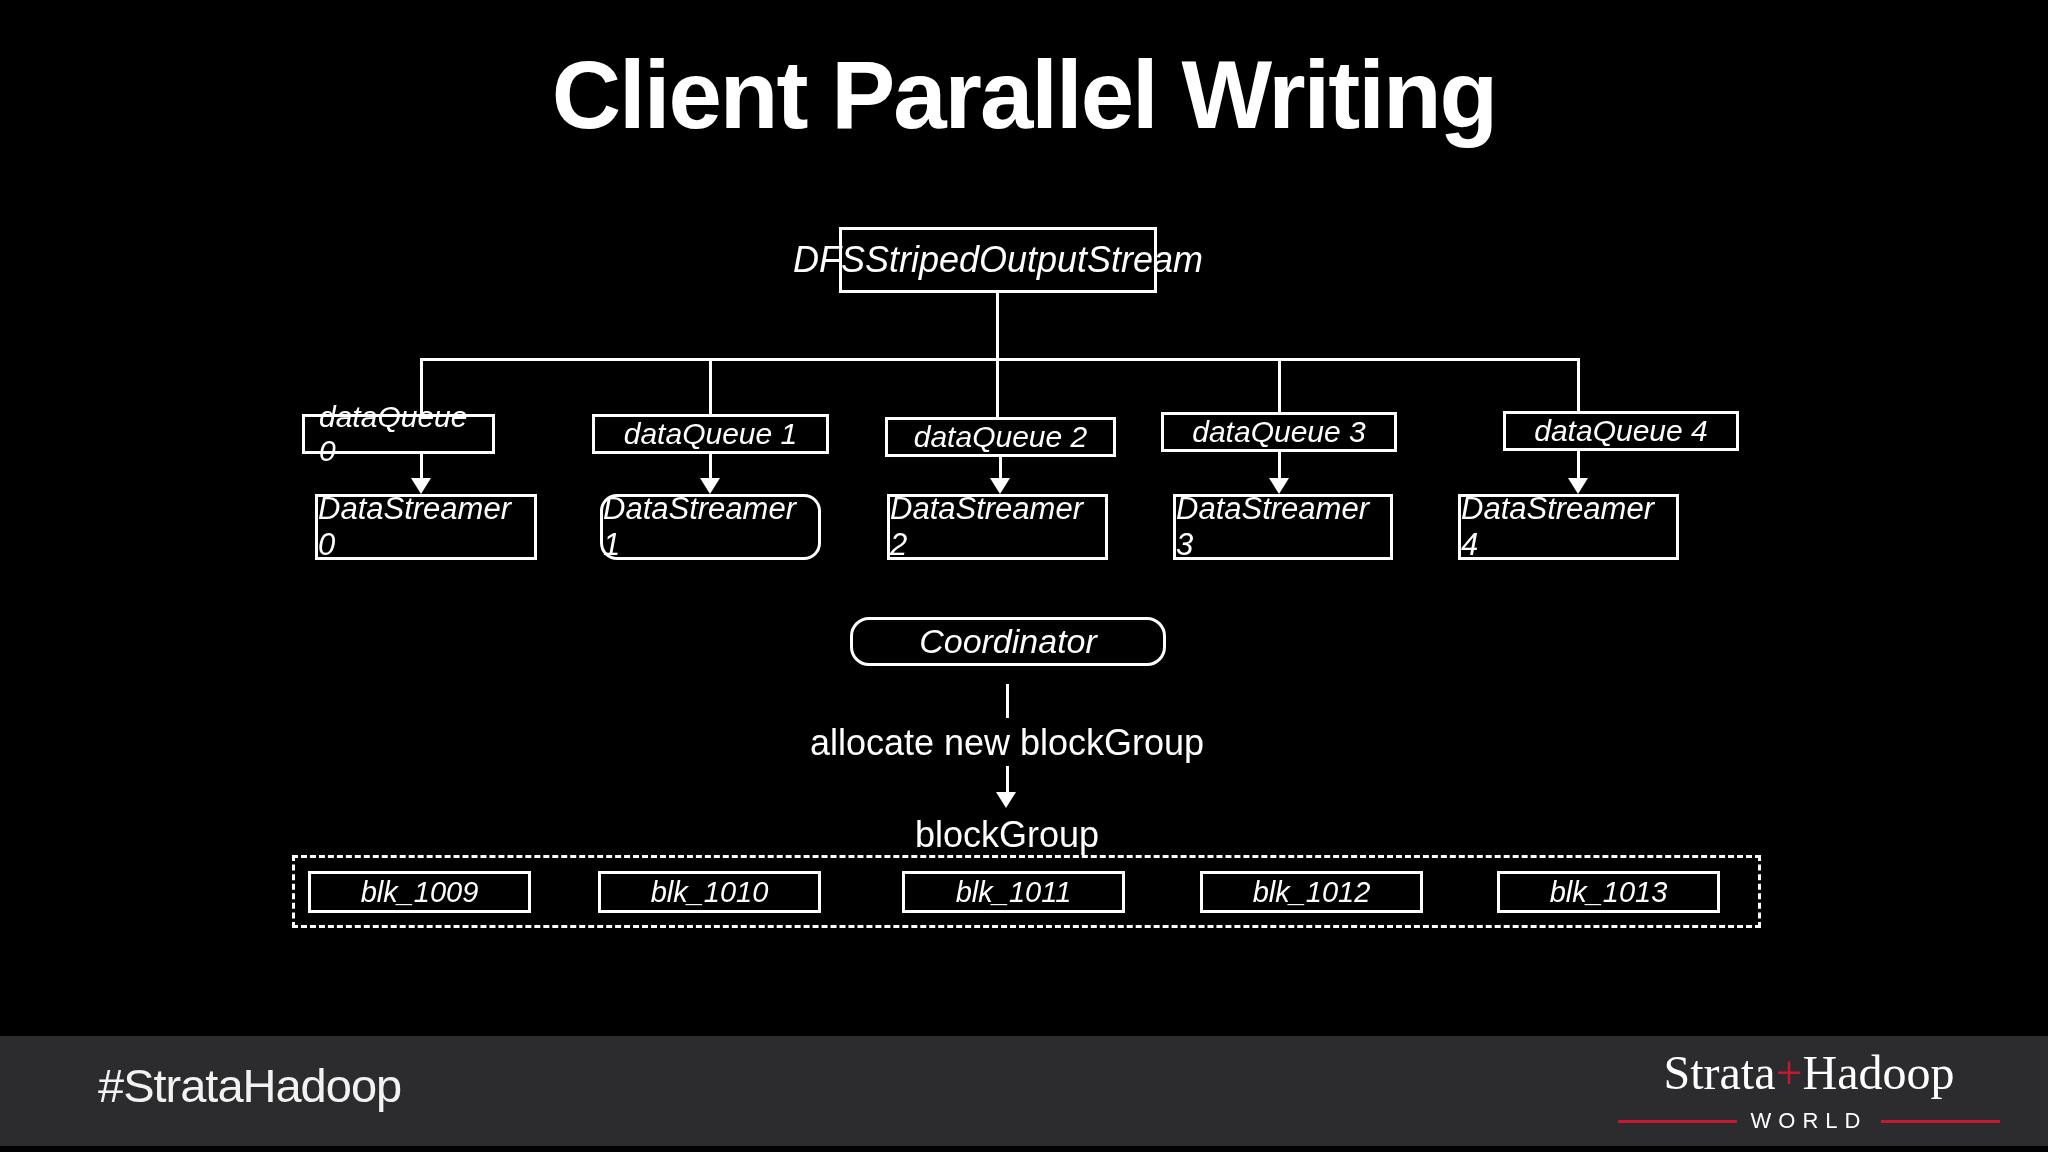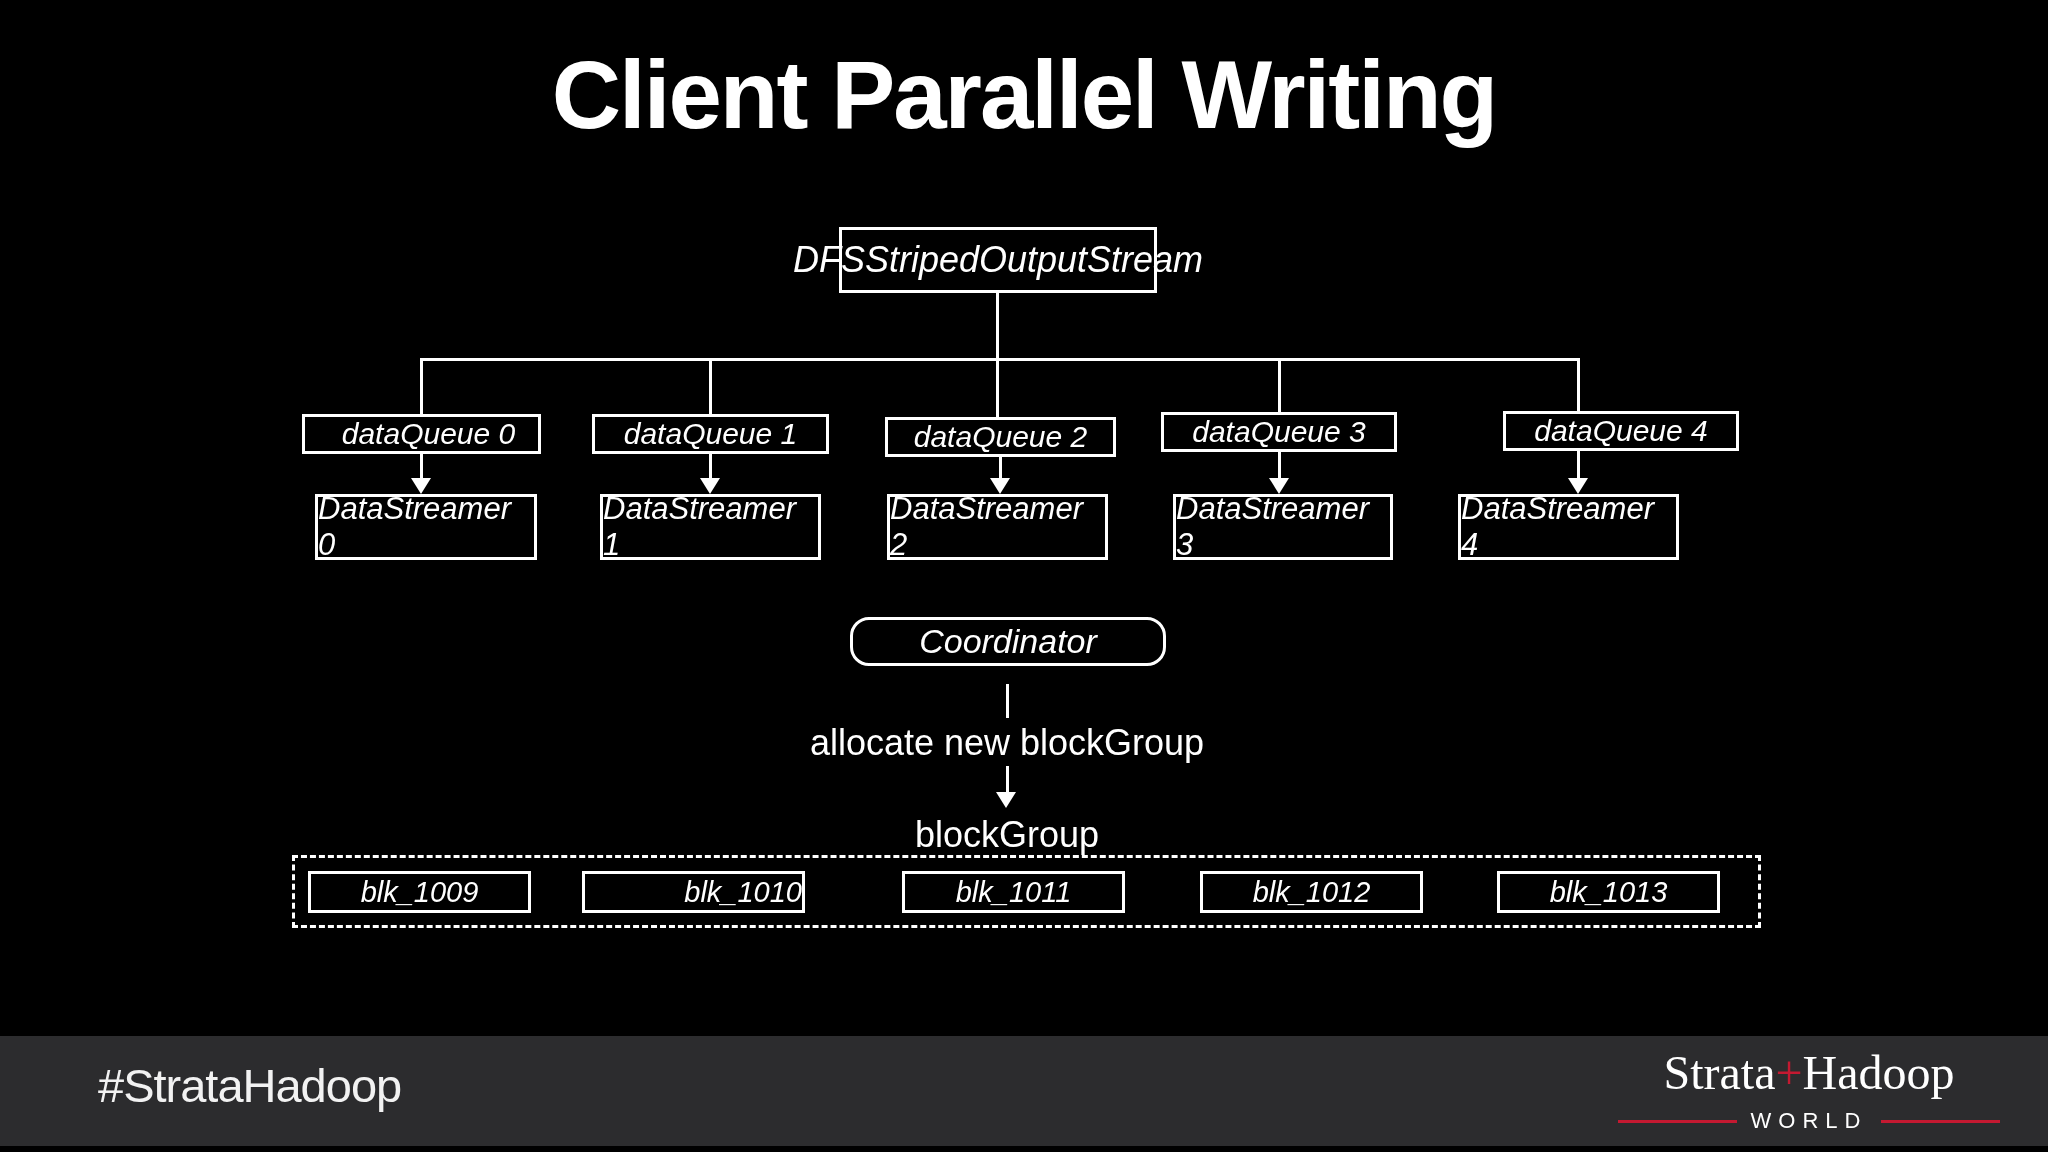--- a/index.html
+++ b/index.html
@@ -40,21 +40,21 @@
     <span>DFSStripedOutputStream</span>
   </div>
 
   <div class="line" style="left:996px;top:292px;width:3px;height:126px;"></div>
   <div class="line" style="left:420px;top:358px;width:1160px;height:3px;"></div>
   <div class="line" style="left:420px;top:358px;width:3px;height:58px;"></div>
   <div class="line" style="left:709px;top:358px;width:3px;height:58px;"></div>
   <div class="line" style="left:1278px;top:358px;width:3px;height:56px;"></div>
   <div class="line" style="left:1577px;top:358px;width:3px;height:54px;"></div>
 
-  <div class="box q-box" style="left:302px;top:414px;width:239px;padding-left:14px;">
+  <div class="box q-box" style="left:302px;top:414px;width:193px;padding-left:14px;">
     <span>dataQueue 0</span>
   </div>
   <div class="box q-box" style="left:592px;top:414px;width:237px;">
     <span>dataQueue 1</span>
   </div>
   <div class="box q-box" style="left:885px;top:417px;width:231px;">
     <span>dataQueue 2</span>
   </div>
   <div class="box q-box" style="left:1161px;top:412px;width:236px;">
     <span>dataQueue 3</span>
@@ -70,21 +70,21 @@
   <div class="line" style="left:999px;top:457px;width:3px;height:21px;"></div>
   <div class="tri" style="left:990px;top:478px;"></div>
   <div class="line" style="left:1278px;top:452px;width:3px;height:26px;"></div>
   <div class="tri" style="left:1269px;top:478px;"></div>
   <div class="line" style="left:1577px;top:451px;width:3px;height:27px;"></div>
   <div class="tri" style="left:1568px;top:478px;"></div>
 
   <div class="box s-box" style="left:315px;width:222px;">
     <span>DataStreamer 0</span>
   </div>
-  <div class="box s-box" style="left:600px;width:221px;">
+  <div class="box s-box" style="left:600px;width:221px;border-radius:17px;">
     <span>DataStreamer 1</span>
   </div>
   <div class="box s-box" style="left:887px;width:221px;">
     <span>DataStreamer 2</span>
   </div>
   <div class="box s-box" style="left:1173px;width:220px;">
     <span>DataStreamer 3</span>
   </div>
   <div class="box s-box" style="left:1458px;width:221px;">
     <span>DataStreamer 4</span>
@@ -100,21 +100,21 @@
   <div class="line" style="left:1006px;top:766px;width:3px;height:26px;"></div>
   <div class="tri" style="left:996px;top:792px;"></div>
 
   <div class="lbl" style="left:857px;top:814px;width:300px;font-style:normal;">blockGroup</div>
 
   <div class="dashed-group"></div>
 
   <div class="box blk-box" style="left:308px;">
     <span>blk_1009</span>
   </div>
-  <div class="box blk-box" style="left:582px;justify-content:flex-end;">
+  <div class="box blk-box" style="left:598px;">
     <span>blk_1010</span>
   </div>
   <div class="box blk-box" style="left:902px;">
     <span>blk_1011</span>
   </div>
   <div class="box blk-box" style="left:1200px;">
     <span>blk_1012</span>
   </div>
   <div class="box blk-box" style="left:1497px;align-items:center;">
     <span>blk_1013</span>

